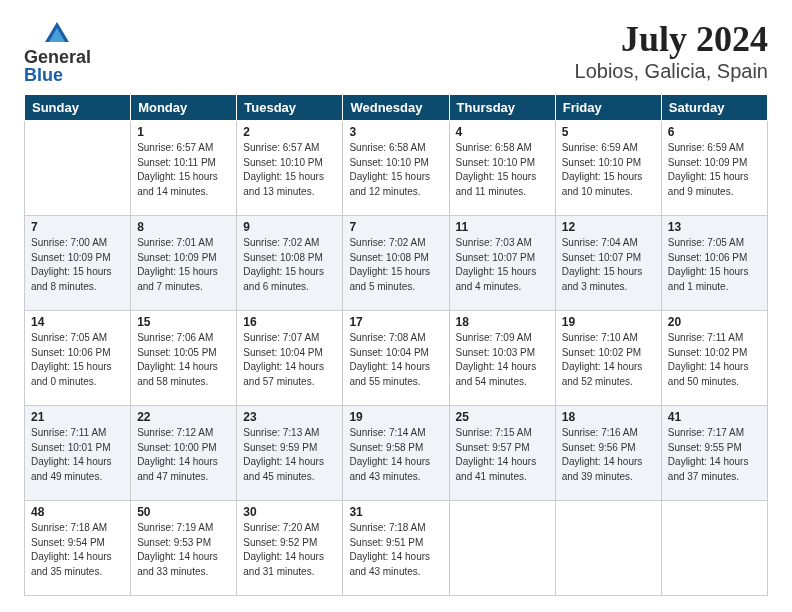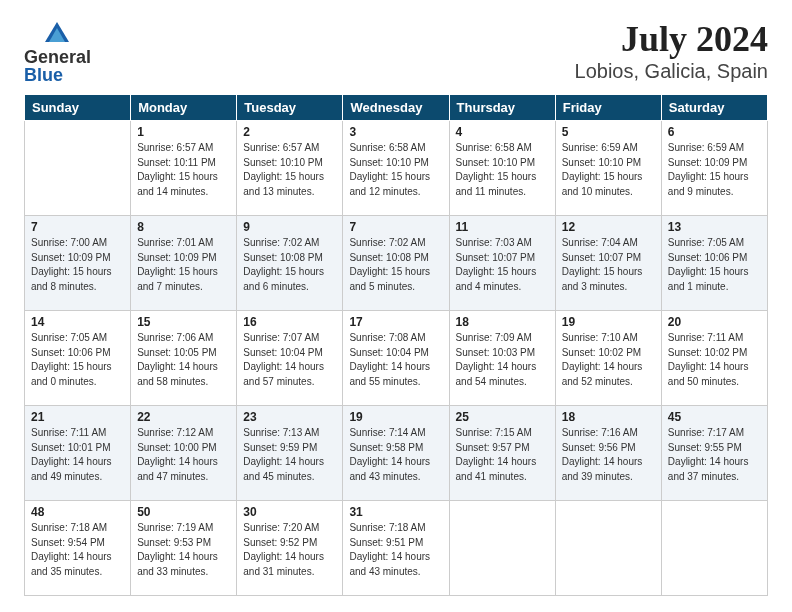--- a/index.html
+++ b/index.html
@@ -320,21 +320,21 @@
 and 41 minutes.</div>
           </td>
           <td>
             <span class="day-number">18</span>
             <div class="day-info" style="white-space: pre-line;">Sunrise: 7:16 AM
 Sunset: 9:56 PM
 Daylight: 14 hours
 and 39 minutes.</div>
           </td>
           <td>
-            <span class="day-number">45</span>
+            <span class="day-number">41</span>
             <div class="day-info" style="white-space: pre-line;">Sunrise: 7:17 AM
 Sunset: 9:55 PM
 Daylight: 14 hours
 and 37 minutes.</div>
           </td>
         </tr>
         <tr>
           <td>
             <span class="day-number">48</span>
             <div class="day-info" style="white-space: pre-line;">Sunrise: 7:18 AM

